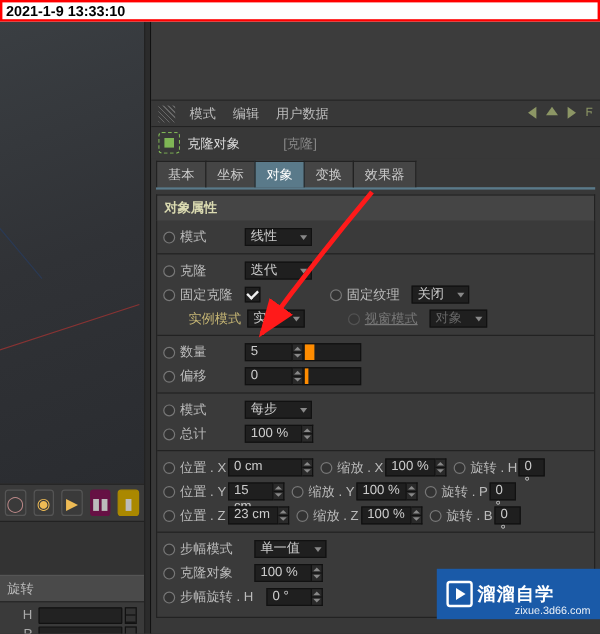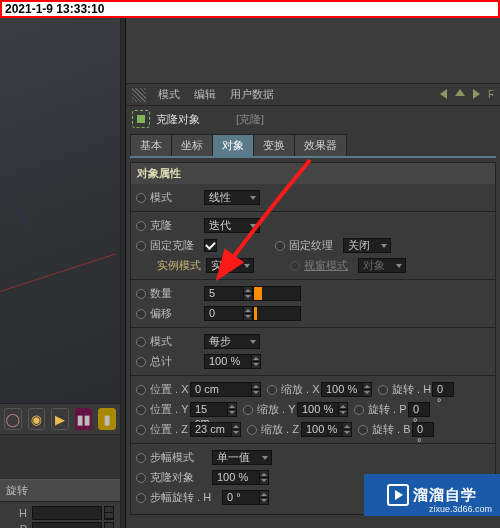--- a/index.html
+++ b/index.html
@@ -68,21 +68,21 @@
   .chk{width:13px;height:13px;background:#1f1f1f;border:1px solid #111;display:inline-flex;align-items:center;justify-content:center;}
   .chk.on::before{content:"";width:7px;height:4px;border-left:2px solid #eee;border-bottom:2px solid #eee;transform:rotate(-45deg) translate(1px,-1px);}
   .orange-sel{width:48px;height:15px;background:#1f1f1f;border:1px solid #111;position:relative;}
   .orange-sel .bar{position:absolute;left:0;top:0;bottom:0;width:8px;background:#ff8c00;}
   .lbl-gold{color:#c5b574;text-align:center;}
   .lbl-dim{color:#777;text-decoration:underline;}
   .field{display:flex;align-items:center;}
 
   .arrow-annot{position:absolute;pointer-events:none;z-index:20;}
 
-  .watermark{position:absolute;right:0;bottom:12px;width:136px;height:42px;background:#1a5aa8;display:flex;align-items:center;padding:0 8px;gap:4px;z-index:15;justify-content:center;}
+  .watermark{position:absolute;right:0;bottom:12px;width:136px;height:42px;background:#1a5aa8;display:flex;align-items:center;padding:0 8px;gap:4px;z-index:15;}
   .watermark .play{width:22px;height:22px;border:2px solid #fff;border-radius:3px;display:flex;align-items:center;justify-content:center;}
   .watermark .play::before{content:"";width:0;height:0;border-top:5px solid transparent;border-bottom:5px solid transparent;border-left:8px solid #fff;margin-left:2px;}
   .watermark .txt{color:#fff;font-size:15px;font-weight:bold;letter-spacing:1px;}
   .watermark .sub{position:absolute;bottom:2px;right:8px;color:#fff;font-size:9px;opacity:.9;}
 
 </style>
 </head>
 <body>
 
 <div class="ts-bar">2021-1-9 13:33:10</div>

